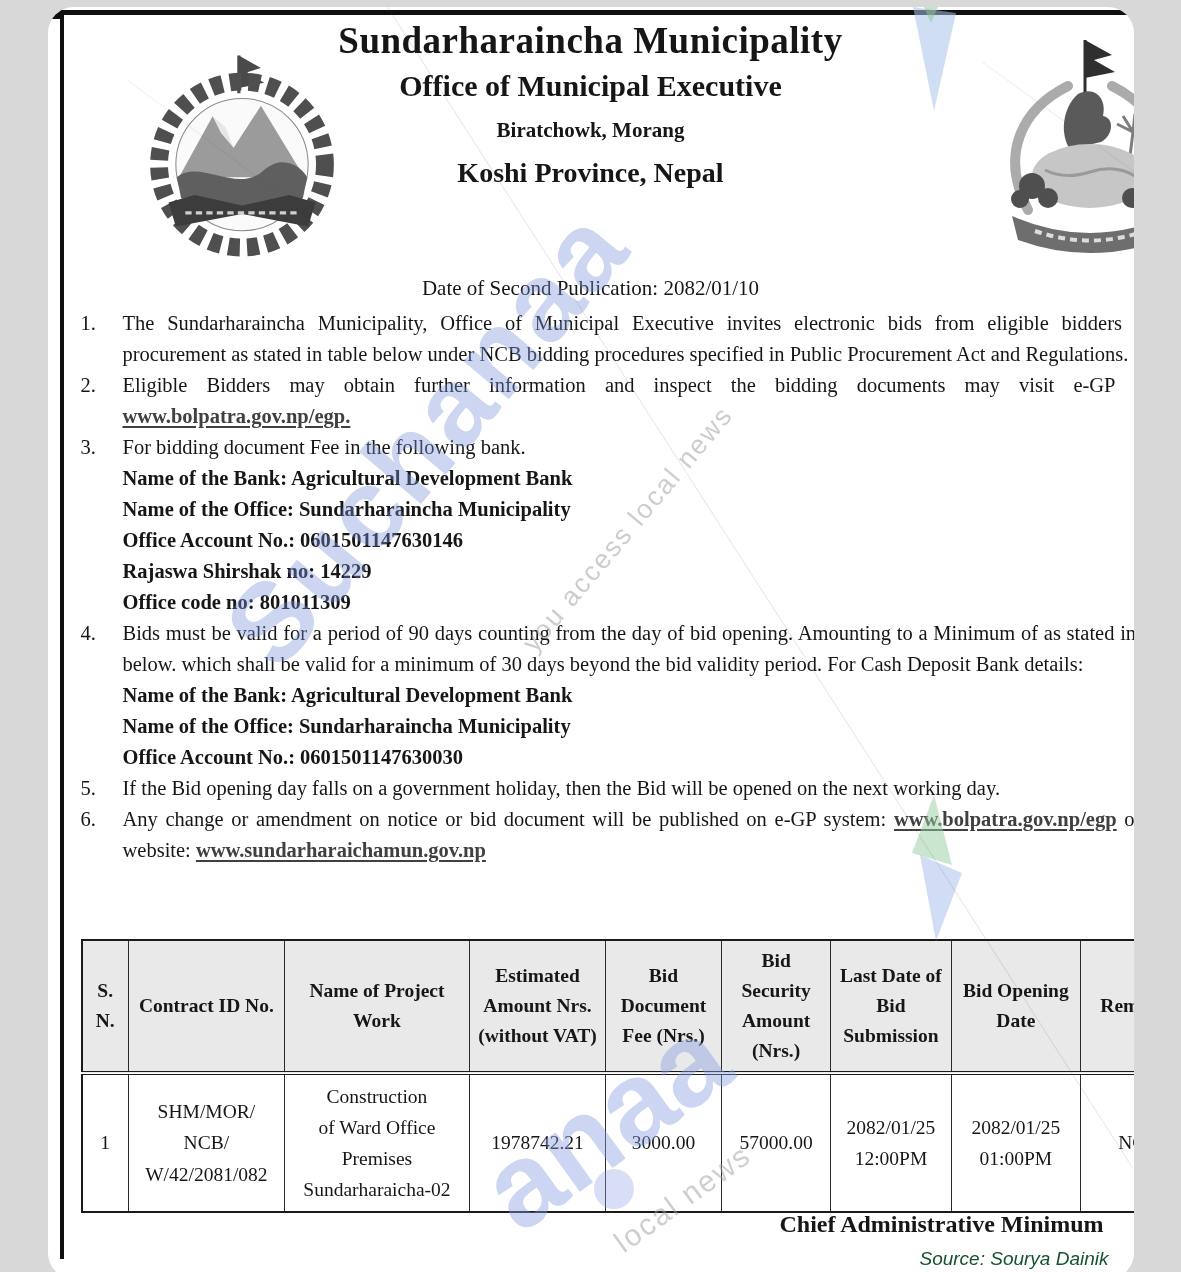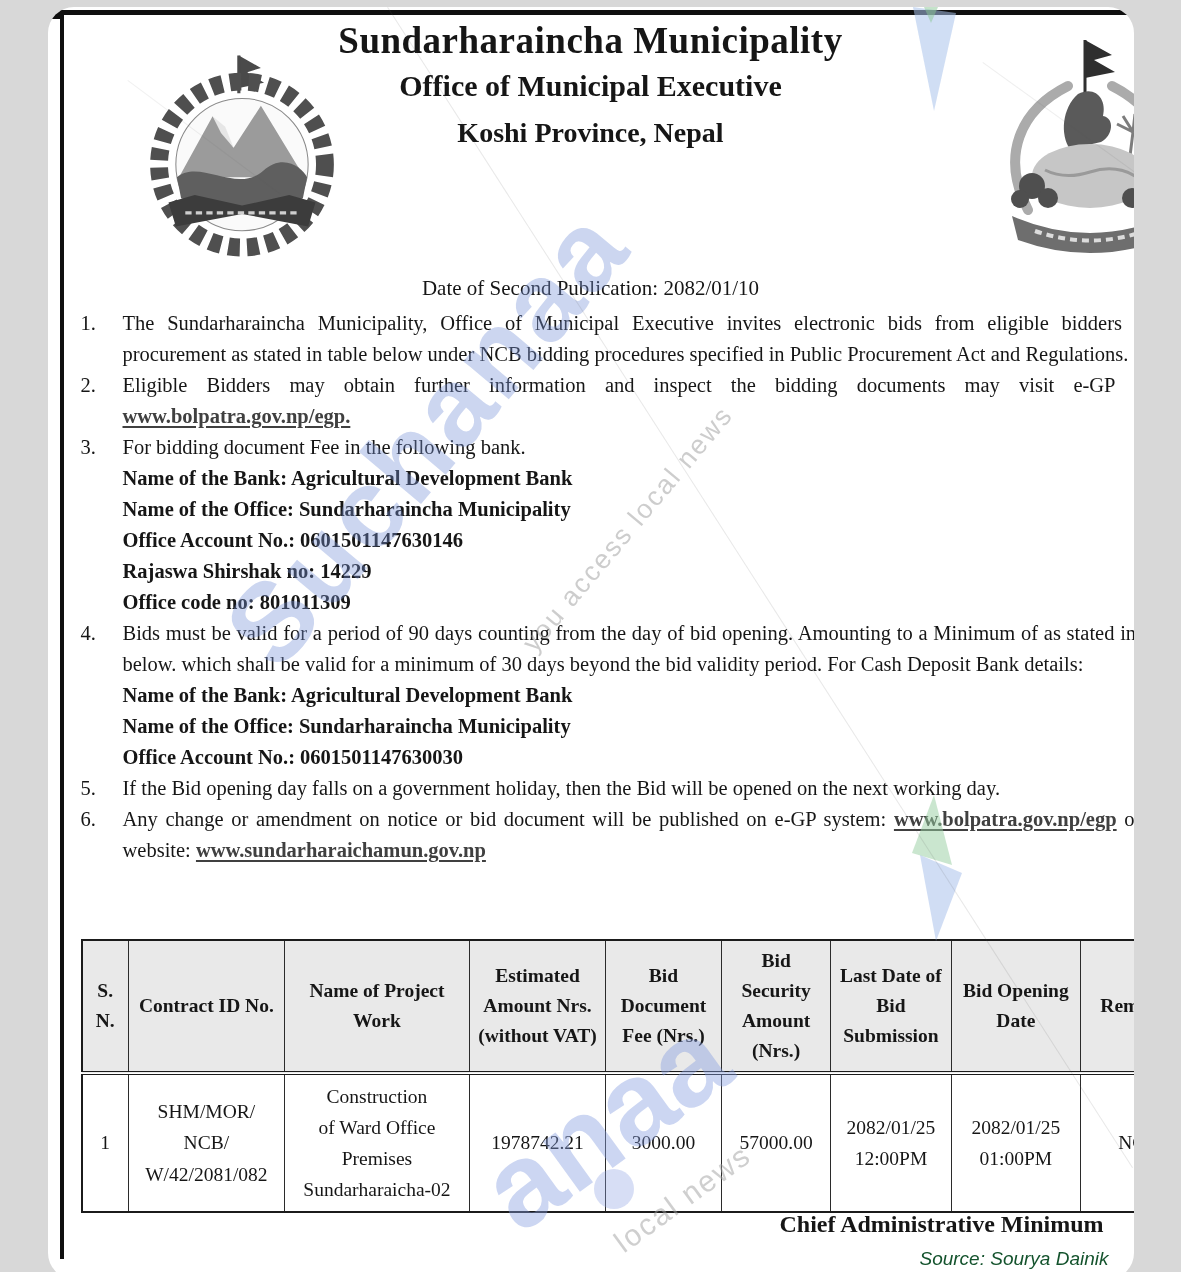--- a/index.html
+++ b/index.html
@@ -120,20 +120,21 @@
         <circle cx="142" cy="162" r="10"></circle>
         <circle cx="170" cy="163" r="9"></circle>
     </g>
     <path d="M22,180 Q100,214 178,180 L172,204 Q100,230 28,204 Z" fill="#6e6e6e"></path>
     <path d="M45,195 q55,19 110,0" stroke="#dcdcdc" stroke-width="4" fill="none" stroke-dasharray="7 5"></path>
   </svg>
 
   <div class="hdr">
     <div class="t1">Sundarharaincha Municipality</div>
     <div class="t2">Office of Municipal Executive</div>
+    <div class="t3">Biratchowk, Morang</div>
     <div class="t4">Koshi Province, Nepal</div>
   </div>
 
 
   <div class="pubdate">Date of Second Publication: 2082/01/10</div>
 
   <div class="items">
 
     <div class="item">
       <span class="num">1.</span>

